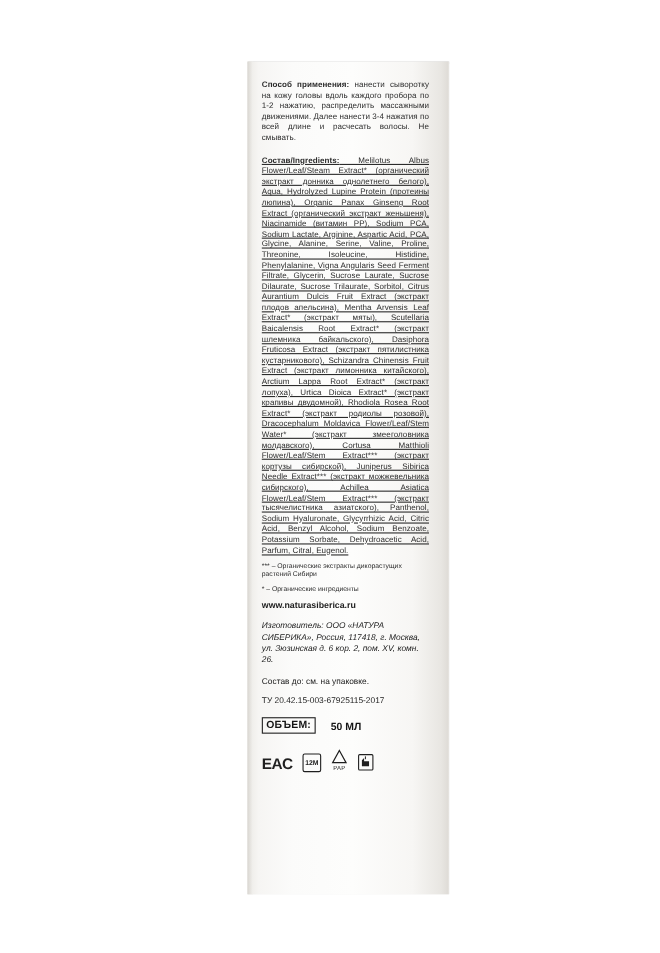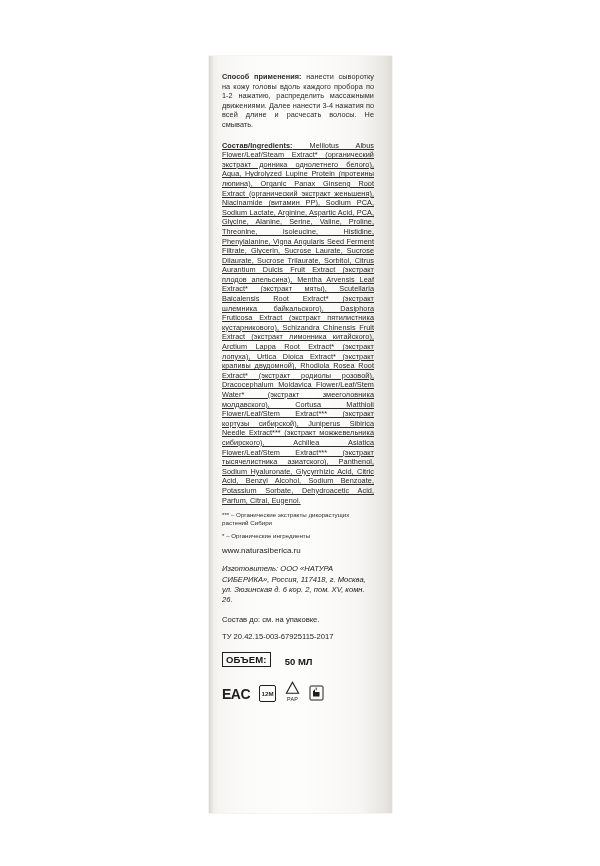--- a/index.html
+++ b/index.html
@@ -11,20 +11,21 @@
     width: 600px;
     height: 866px;
     font-family: "Liberation Sans", sans-serif;
     overflow: hidden;
   }
   .stage {
     position: relative;
     width: 480px;
     height: 866px;
     background: #ffffff;
+    margin-left: 16px;
   }
   
   .package {
     position: absolute;
     left: 209px;
     top: 56px;
     width: 183px;
     height: 757px;
     background: linear-gradient(90deg,
         #eceae6 0px,
@@ -71,20 +72,21 @@
     font-size: 6.2px;
     line-height: 8px;
     margin-bottom: 5px;
     color: #2b2b2b;
   }
   .site {
     font-size: 8px;
     line-height: 11px;
     margin-bottom: 8px;
     color: #1d1d1d;
+    font-weight: bold;
   }
   .manufacturer {
     font-size: 7.6px;
     line-height: 10.4px;
     margin-bottom: 9px;
     color: #222;
     font-style: italic;
   }
   .shelf {
     font-size: 7.6px;

